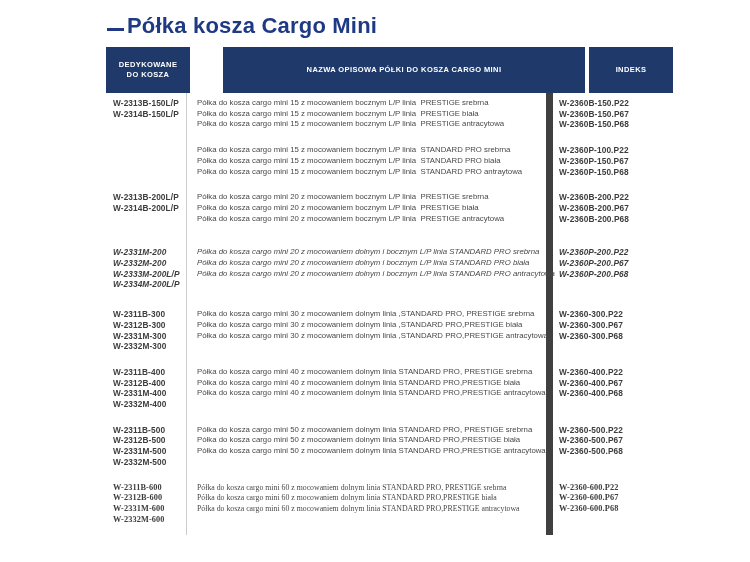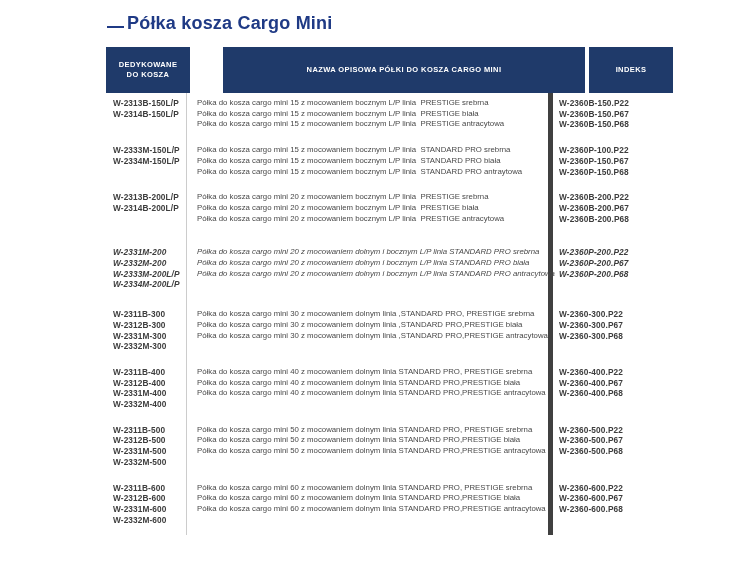--- a/index.html
+++ b/index.html
@@ -7,47 +7,47 @@
     width:750px;height:562px;background:#ffffff;
     font-family:"Liberation Sans", sans-serif;
     -webkit-font-smoothing:antialiased;
   }
   .page{position:relative;width:750px;height:562px;overflow:hidden;background:#fff;}
 
   
   .title-row{position:absolute;top:13px;left:107px;display:flex;align-items:center;}
   .title-dash{width:17px;height:2.5px;background:#1f3a85;margin-right:3px;margin-top:7px;}
   .page-title{
-    margin:0;font-size:18px;font-weight:bold;color:#1f3a85;
+    margin:0;font-size:22px;font-weight:bold;color:#1f3a85;
     letter-spacing:0.2px;
   }
 
   
   .thead{position:absolute;top:47px;left:106px;display:flex;gap:4px;}
   .th{
     background:#1f3a6a;color:#ffffff;font-weight:bold;
     font-size:7.5px;letter-spacing:0.4px;line-height:10px;
     display:flex;align-items:center;justify-content:center;text-align:center;
     height:46px;box-sizing:border-box;
   }
   .th1{width:84px;padding:16px 12px;}
   .th2{width:362px;margin-left:29px;}
   .th3{width:84px;text-align:center;}
 
   
   .tbody{position:absolute;top:93px;left:106px;width:542px;}
   .group{display:flex;justify-content:flex-end;}
   .group > div{box-sizing:border-box;padding-bottom:15px;}
   .group .c1{width:80px;padding-left:7px;}
-  .group .c2{width:367px;border-left:1px solid #cccccc;border-right:5px solid #404040;padding-left:10px;}
+  .group .c2{width:367px;border-left:1px solid #cccccc;border-right:7px solid #404040;padding-left:10px;}
   .group .c3{width:95px;padding-left:6px;}
   .group:first-child > div{padding-top:5px;}
   .group:nth-child(3) > div{padding-bottom:23px;}
   .group:nth-child(4) > div{padding-bottom:19px;font-style:italic;}
-  .group:last-child > div{padding-bottom:10px;}
+  .group:last-child > div{padding-bottom:10px;font-family:Liberation Serif, serif;}
 
   .line{display:block;line-height:10.7px;white-space:pre;}
   .code{font-size:8.3px;font-weight:bold;color:#3d3d3d;letter-spacing:0.1px;}
   .desc{font-size:7.8px;color:#484848;}
   .idx{font-size:8.3px;font-weight:bold;color:#3d3d3d;letter-spacing:0.1px;}
 </style>
 </head>
 <body>
 
 <div class="page">
@@ -74,24 +74,20 @@
           <span class="line desc">Półka do kosza cargo mini 15 z mocowaniem bocznym L/P linia  PRESTIGE biała</span>
           <span class="line desc">Półka do kosza cargo mini 15 z mocowaniem bocznym L/P linia  PRESTIGE antracytowa</span>
         </div>
         <div class="c3">
           <span class="line idx">W-2360B-150.P22</span>
           <span class="line idx">W-2360B-150.P67</span>
           <span class="line idx">W-2360B-150.P68</span>
         </div>
       </div>
       <div class="group">
-        <div class="c1">
-          <span class="line code">W-2333M-150L/P</span>
-          <span class="line code">W-2334M-150L/P</span>
-        </div>
         <div class="c2">
           <span class="line desc">Półka do kosza cargo mini 15 z mocowaniem bocznym L/P linia  STANDARD PRO srebrna</span>
           <span class="line desc">Półka do kosza cargo mini 15 z mocowaniem bocznym L/P linia  STANDARD PRO biała</span>
           <span class="line desc">Półka do kosza cargo mini 15 z mocowaniem bocznym L/P linia  STANDARD PRO antraytowa</span>
         </div>
         <div class="c3">
           <span class="line idx">W-2360P-100.P22</span>
           <span class="line idx">W-2360P-150.P67</span>
           <span class="line idx">W-2360P-150.P68</span>
         </div>

